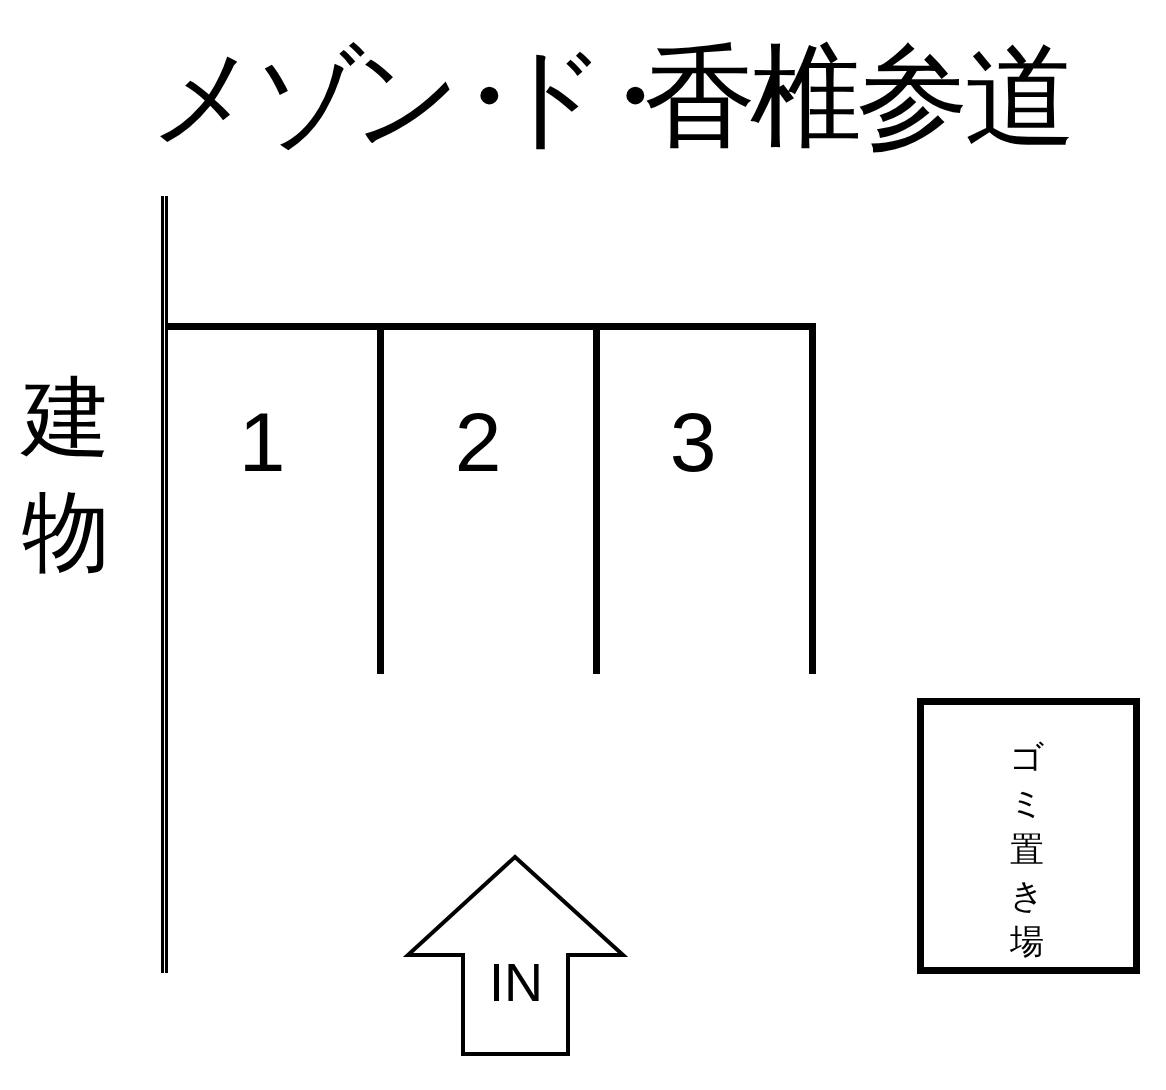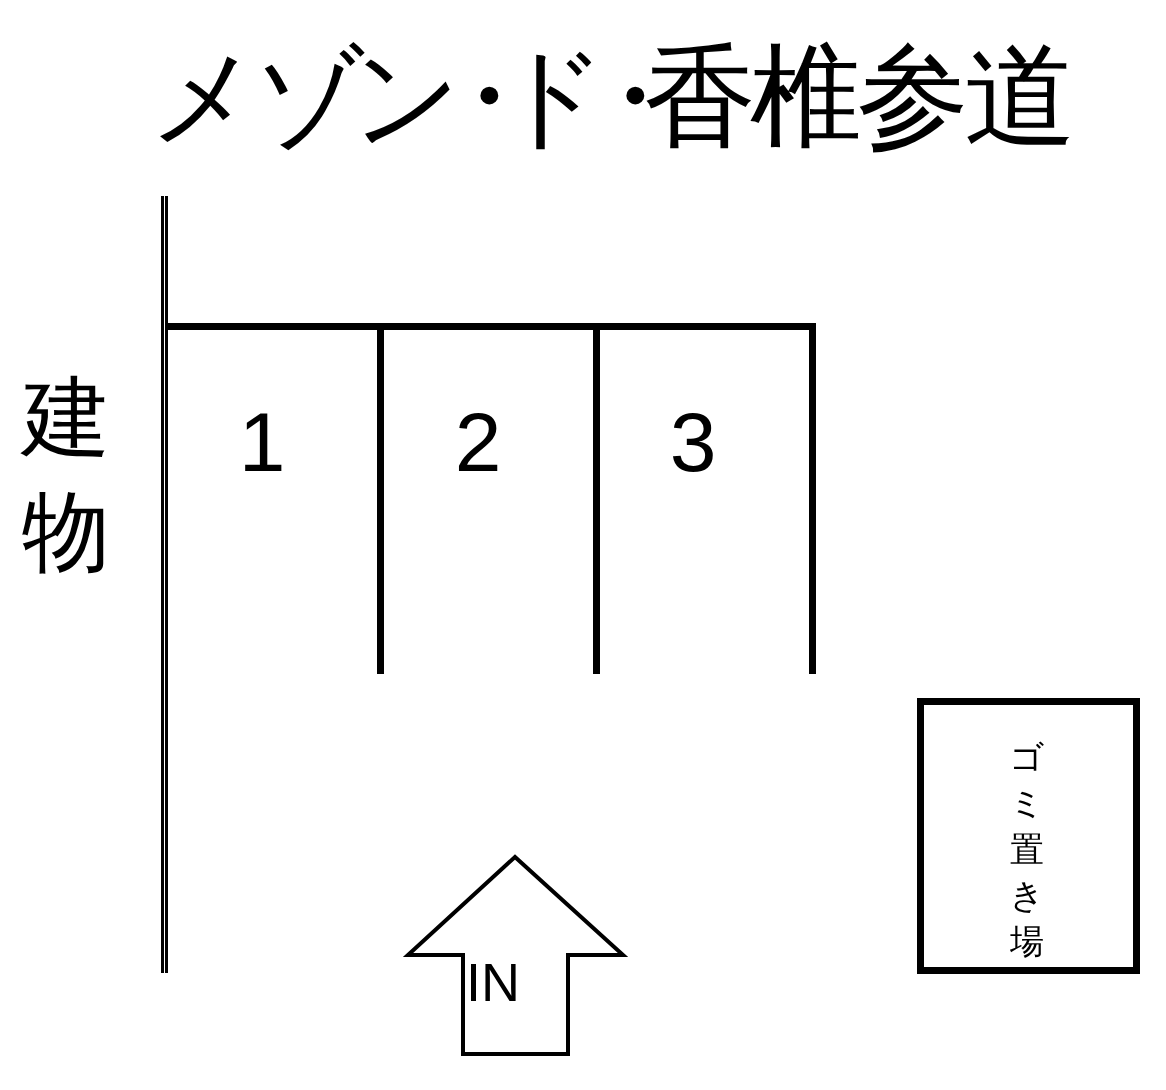--- a/index.html
+++ b/index.html
@@ -61,21 +61,21 @@
     text-align: center;
     font-size: 34px;
     line-height: 46px;
   }
   .garbage-label span { display: block; }
   .in-label {
     position: absolute;
     left: 466px;
     top: 952px;
     width: 100px;
-    text-align: left;
+    text-align: center;
     font-family: "Liberation Sans", sans-serif;
     font-size: 54px;
     line-height: 60px;
   }
 </style>
 </head>
 <body>
 
 <div>
   <span class="title-char title-kata" style="left:150px">メ</span>

